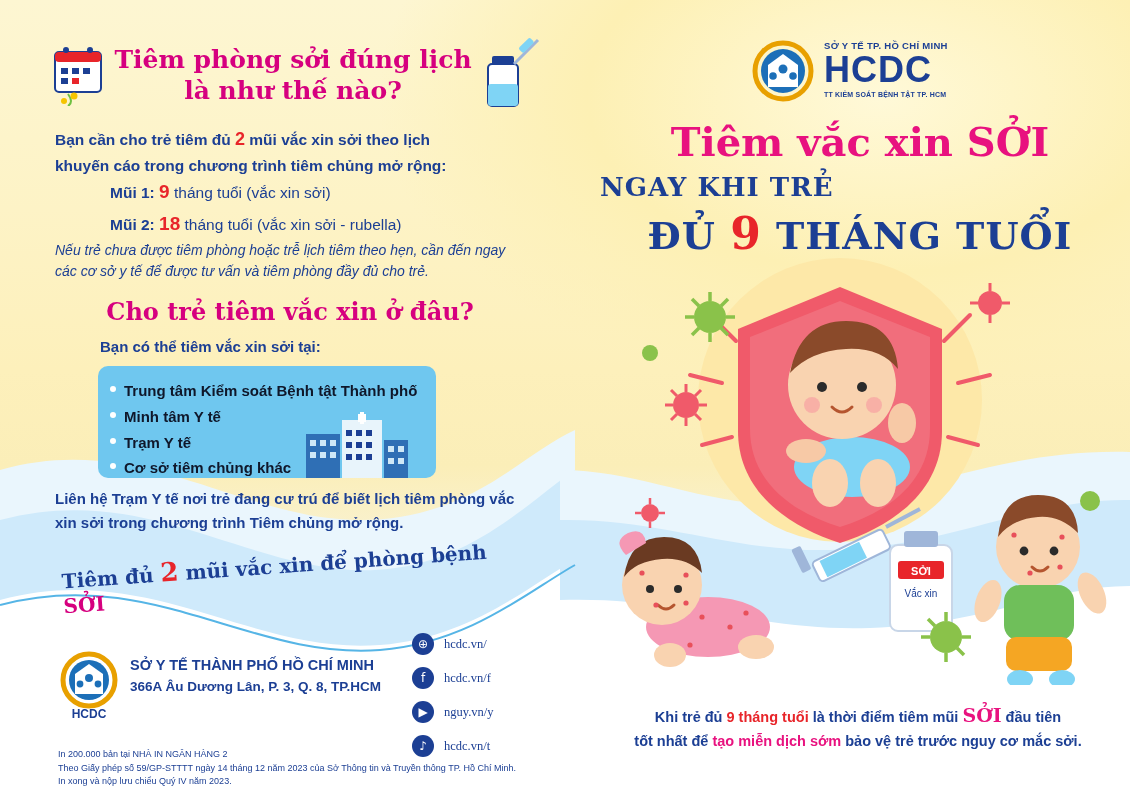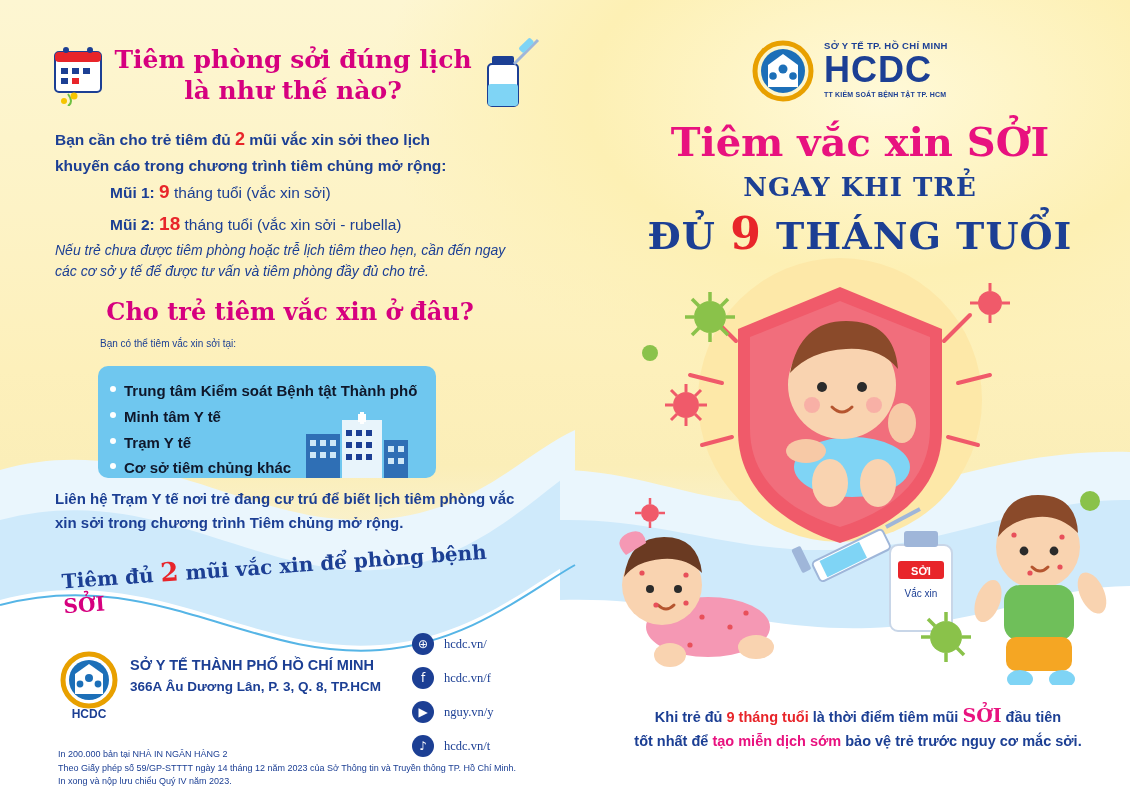--- a/index.html
+++ b/index.html
@@ -49,21 +49,21 @@
     font-family:"Liberation Sans", sans-serif;
   }
   .heading2{
     position:absolute;left:55px;top:297px;width:470px;
     text-align:center;
     font-family:"DejaVu Serif", serif;
     font-weight:bold;font-size:24px;color:#d6007f;
   }
   .sub1{
     position:absolute;left:100px;top:338px;width:440px;
-    font-size:10px;color:#1c3f94;font-weight:normal;
+    font-size:15px;color:#1c3f94;font-weight:bold;
     font-family:"Liberation Sans", sans-serif;
   }
   .bluebox{
     position:absolute;left:98px;top:366px;width:338px;height:112px;
     background:#6fc7ef;border-radius:10px;
   }
   .bluebox ul{margin:0;padding:12px 10px 0 26px;list-style:none;}
   .bluebox li{
     position:relative;color:#0f172a;font-size:15px;line-height:1.72;
     font-weight:bold;font-family:"Liberation Sans", sans-serif;
@@ -115,21 +115,21 @@
   .hcdc-top .t1{font-size:9.5px;font-weight:bold;letter-spacing:.3px;}
   .hcdc-top .t2{font-size:36px;font-weight:bold;line-height:1;letter-spacing:1px;margin-top:1px;}
   .hcdc-top .t3{font-size:7px;font-weight:bold;margin-top:3px;letter-spacing:.2px;}
 
   .title1{
     position:absolute;left:600px;top:118px;width:520px;text-align:center;
     font-family:"DejaVu Serif", serif;font-weight:bold;font-size:40px;
     color:#e8127f;
   }
   .title2{
-    position:absolute;left:600px;top:172px;width:520px;text-align:center;
+    position:absolute;left:600px;top:172px;width:520px;text-align:left;
     font-family:"DejaVu Serif", serif;font-weight:bold;font-size:26px;
     color:#1c3f94;letter-spacing:1px;
   }
   .title3{
     position:absolute;left:600px;top:208px;width:520px;text-align:center;
     font-family:"DejaVu Serif", serif;font-weight:bold;font-size:38px;
     color:#1c3f94;letter-spacing:1px;
   }
   .title3 .nine{color:#e8252a;font-size:44px;}
 

